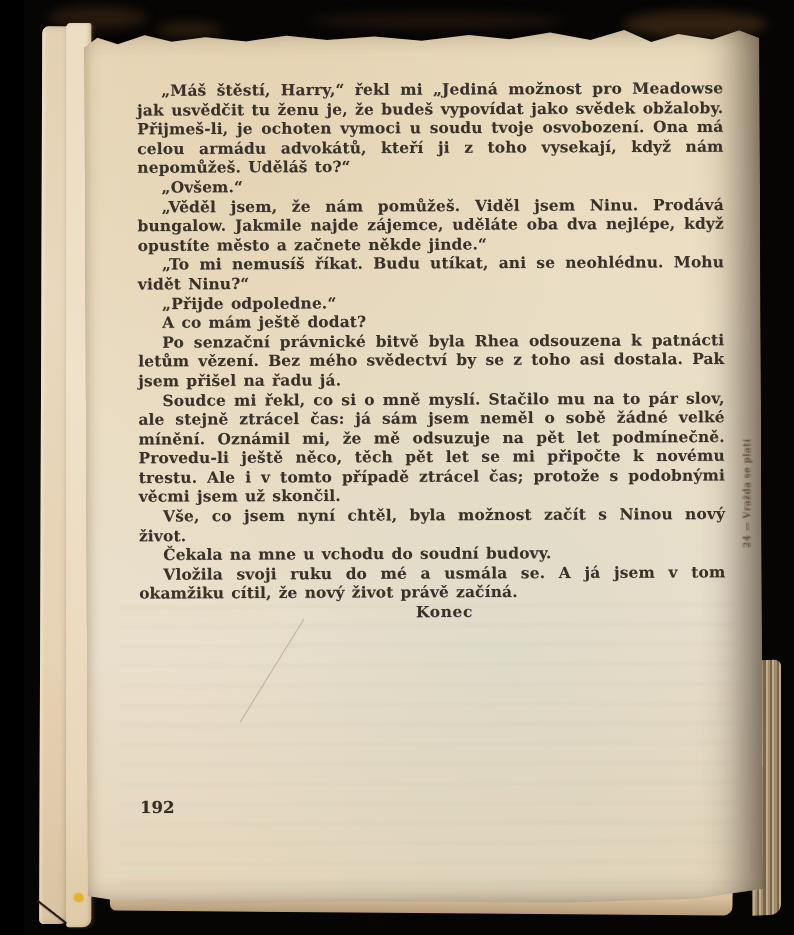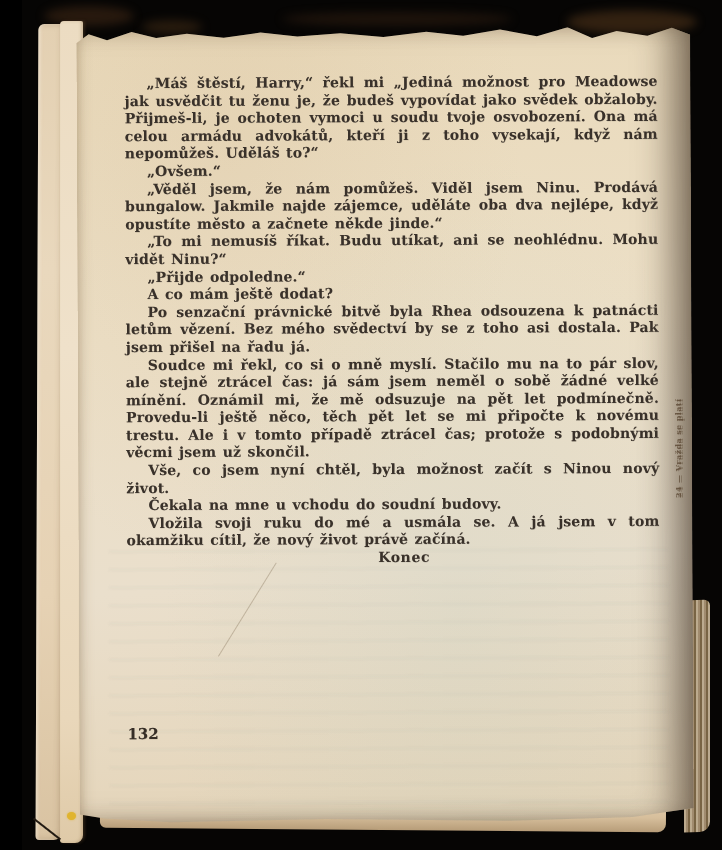--- a/index.html
+++ b/index.html
@@ -153,20 +153,20 @@
         <p>Vše, co jsem nyní chtěl, byla možnost začít s Ninou nový život.</p>
         <p>Čekala na mne u vchodu do soudní budovy.</p>
         <p>Vložila svoji ruku do mé a usmála se. A já jsem v tom okamžiku cítil, že nový život právě začíná.</p>
         <p class="end-label">Konec</p>
       </div>
 
     <div class="text-block" style="top:auto;bottom:auto;position:absolute;left:48px;width:533px;pointer-events:none;">
       
     </div>
 
-    <div class="page-number">132</div>
+    <div class="page-number">192</div>
   </div>
 
   <div class="spine-sig">24 — Vražda se platí</div>
 
   <div class="yellow-dot"></div>
 
 </div>
 
 </body></html>

